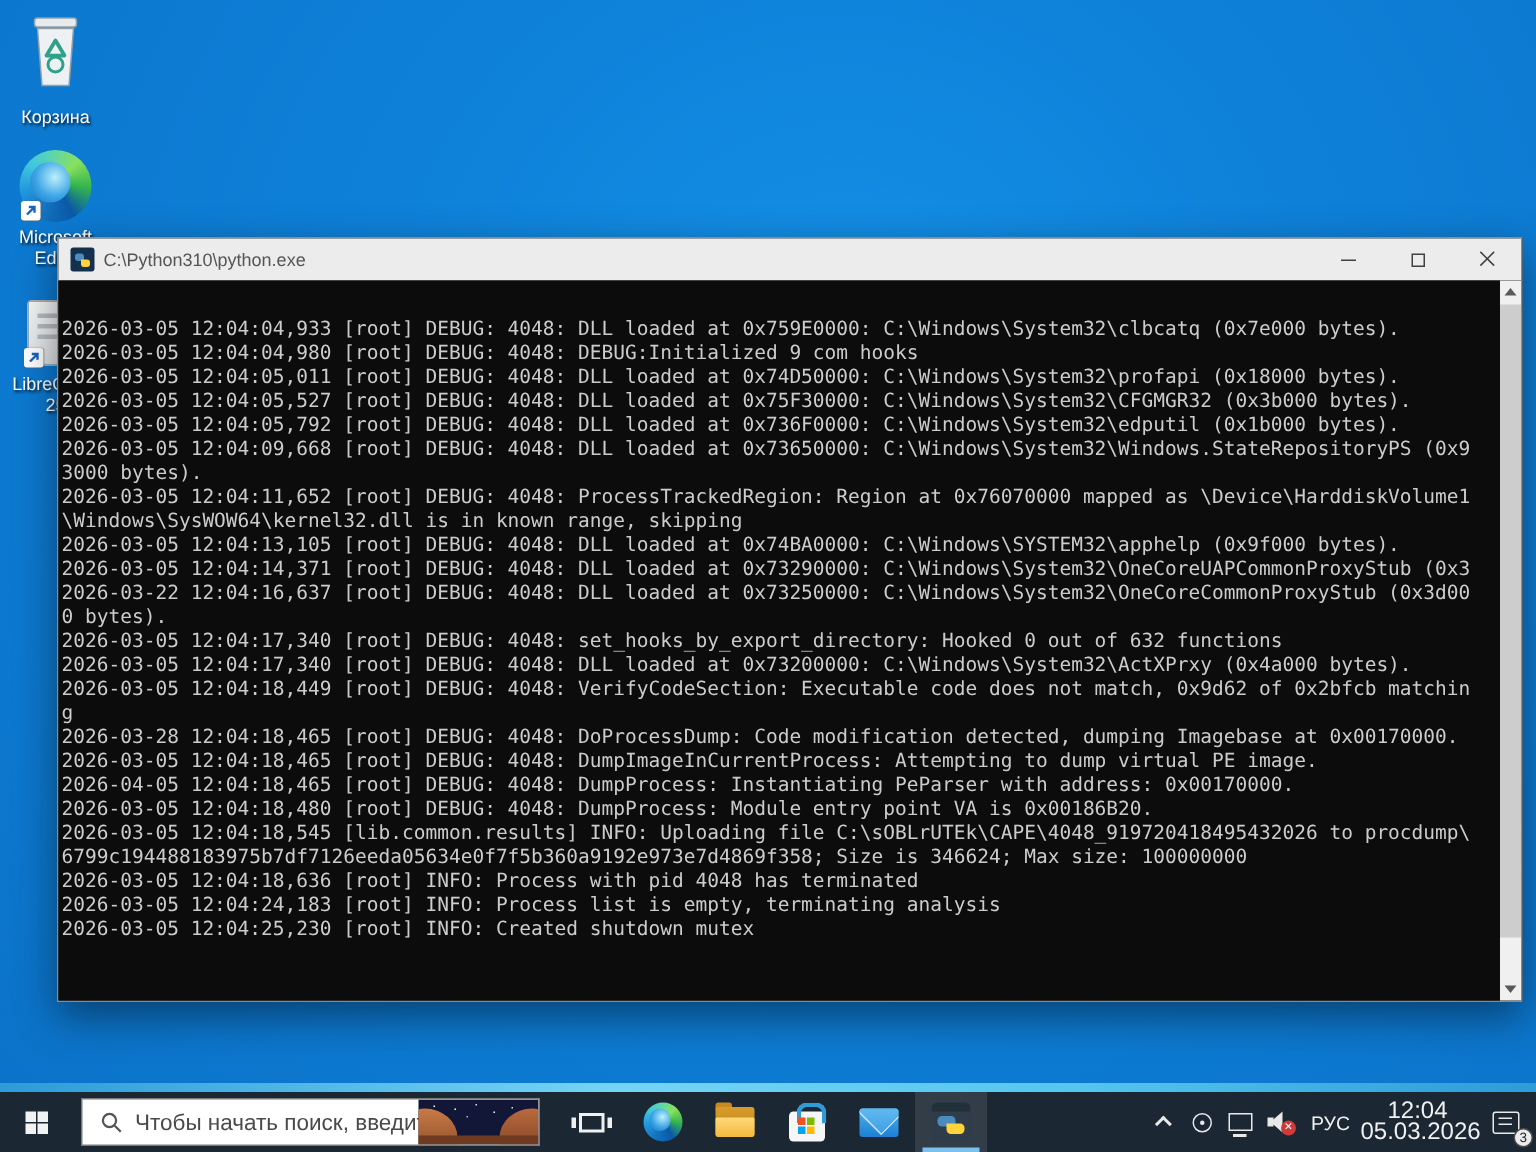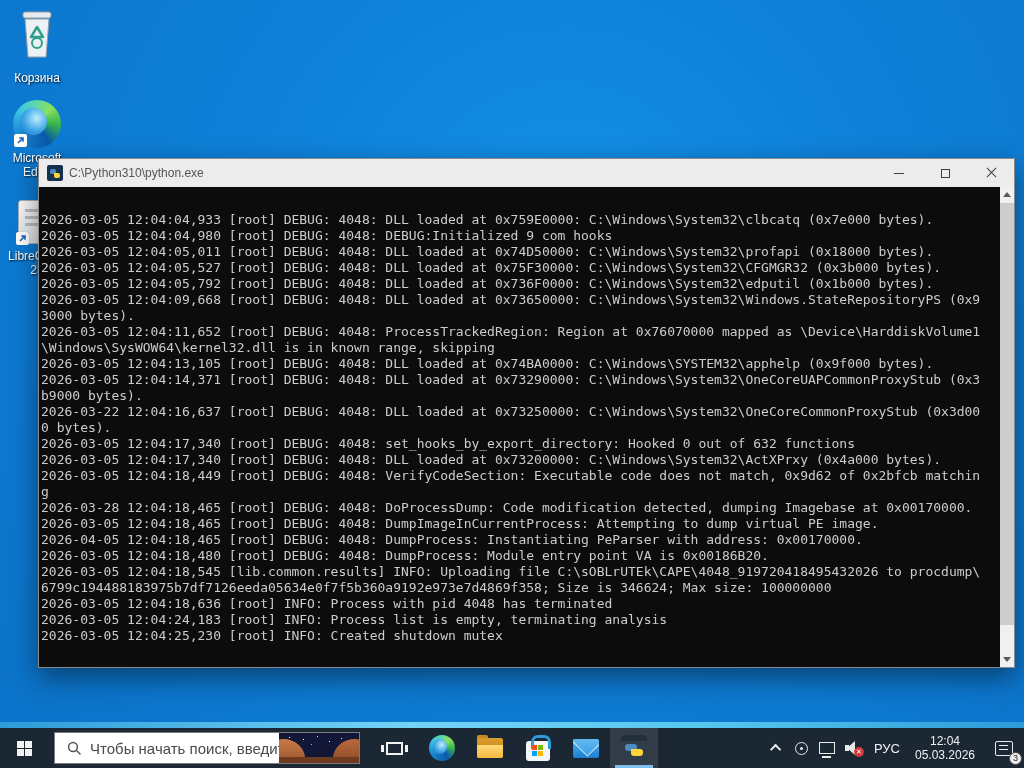--- a/index.html
+++ b/index.html
@@ -122,21 +122,21 @@
   .chevron-up { width:8px; height:8px; border-left:2px solid #e9e9e9; border-top:2px solid #e9e9e9; transform:rotate(45deg) translateY(2px); }
   .circ { width:13px; height:13px; border:1.5px solid #e9e9e9; border-radius:50%; position:relative; }
   .circ::after { content:""; position:absolute; left:4px; top:4px; width:3px; height:3px; border-radius:50%; background:#e9e9e9; }
   .net { width:16px; height:12px; border:1.5px solid #e9e9e9; position:relative; }
   .net::after { content:""; position:absolute; left:2px; bottom:-5px; width:9px; height:2px; background:#e9e9e9; }
   .vol { position:relative; width:18px; height:14px; }
   .vol .spk { position:absolute; left:0; top:4px; width:4px; height:6px; background:#e9e9e9; }
   .vol .cone { position:absolute; left:2px; top:0; width:0; height:0; border-top:7px solid transparent; border-bottom:7px solid transparent; border-right:8px solid #e9e9e9; }
   .vol .mute { position:absolute; right:-1px; bottom:-2px; width:10px; height:10px; border-radius:50%; background:#d23a3a; color:#fff; font-size:7px; line-height:10px; text-align:center; }
   .lang { color:#f0f0f0; font-size:13px; padding:0 6px; }
-  .clock { color:#f0f0f0; font-size:12px; line-height:14px; text-align:center; width:76px; }
+  .clock { color:#f0f0f0; font-size:16px; line-height:14px; text-align:center; width:76px; }
   .action { width:18px; height:15px; border:1.5px solid #e9e9e9; border-radius:2px; position:relative; }
   .action::before { content:""; position:absolute; left:3px; top:3px; width:9px; height:1.5px; background:#e9e9e9; box-shadow:0 4px 0 #e9e9e9; }
   .badge { position:absolute; right:2px; bottom:3px; width:13px; height:13px; border-radius:50%;
     background:#ececec; color:#20262d; border:1px solid #4a4a4a; font-size:9px; line-height:11px; text-align:center; }
 
   .pad6 { width:10px; flex:0 0 auto; }
   .gap  { width:6px; flex:0 0 auto; }
 </style>
 </head>
 <body>
@@ -200,21 +200,20 @@
           <div class="console-line">2026-03-05 12:04:04,980 [root] DEBUG: 4048: DEBUG:Initialized 9 com hooks</div>
           <div class="console-line">2026-03-05 12:04:05,011 [root] DEBUG: 4048: DLL loaded at 0x74D50000: C:\Windows\System32\profapi (0x18000 bytes).</div>
           <div class="console-line">2026-03-05 12:04:05,527 [root] DEBUG: 4048: DLL loaded at 0x75F30000: C:\Windows\System32\CFGMGR32 (0x3b000 bytes).</div>
           <div class="console-line">2026-03-05 12:04:05,792 [root] DEBUG: 4048: DLL loaded at 0x736F0000: C:\Windows\System32\edputil (0x1b000 bytes).</div>
           <div class="console-line">2026-03-05 12:04:09,668 [root] DEBUG: 4048: DLL loaded at 0x73650000: C:\Windows\System32\Windows.StateRepositoryPS (0x9</div>
           <div class="console-line">3000 bytes).</div>
           <div class="console-line">2026-03-05 12:04:11,652 [root] DEBUG: 4048: ProcessTrackedRegion: Region at 0x76070000 mapped as \Device\HarddiskVolume1</div>
           <div class="console-line">\Windows\SysWOW64\kernel32.dll is in known range, skipping</div>
           <div class="console-line">2026-03-05 12:04:13,105 [root] DEBUG: 4048: DLL loaded at 0x74BA0000: C:\Windows\SYSTEM32\apphelp (0x9f000 bytes).</div>
           <div class="console-line">2026-03-05 12:04:14,371 [root] DEBUG: 4048: DLL loaded at 0x73290000: C:\Windows\System32\OneCoreUAPCommonProxyStub (0x3</div>
-          <div class="console-line">b9000 bytes).</div>
           <div class="console-line">2026-03-22 12:04:16,637 [root] DEBUG: 4048: DLL loaded at 0x73250000: C:\Windows\System32\OneCoreCommonProxyStub (0x3d00</div>
           <div class="console-line">0 bytes).</div>
           <div class="console-line">2026-03-05 12:04:17,340 [root] DEBUG: 4048: set_hooks_by_export_directory: Hooked 0 out of 632 functions</div>
           <div class="console-line">2026-03-05 12:04:17,340 [root] DEBUG: 4048: DLL loaded at 0x73200000: C:\Windows\System32\ActXPrxy (0x4a000 bytes).</div>
           <div class="console-line">2026-03-05 12:04:18,449 [root] DEBUG: 4048: VerifyCodeSection: Executable code does not match, 0x9d62 of 0x2bfcb matchin</div>
           <div class="console-line">g</div>
           <div class="console-line">2026-03-28 12:04:18,465 [root] DEBUG: 4048: DoProcessDump: Code modification detected, dumping Imagebase at 0x00170000.</div>
           <div class="console-line">2026-03-05 12:04:18,465 [root] DEBUG: 4048: DumpImageInCurrentProcess: Attempting to dump virtual PE image.</div>
           <div class="console-line">2026-04-05 12:04:18,465 [root] DEBUG: 4048: DumpProcess: Instantiating PeParser with address: 0x00170000.</div>
           <div class="console-line">2026-03-05 12:04:18,480 [root] DEBUG: 4048: DumpProcess: Module entry point VA is 0x00186B20.</div>

